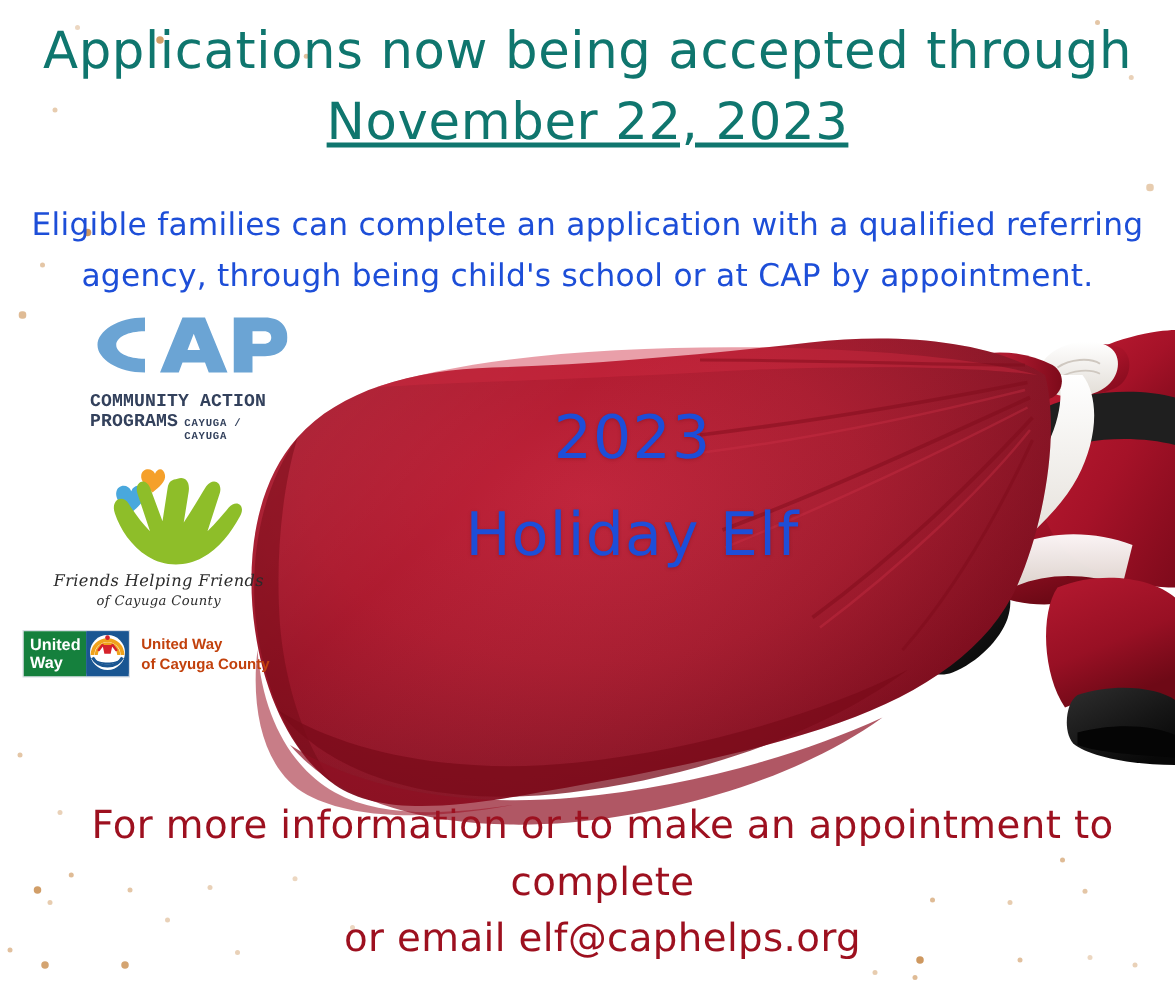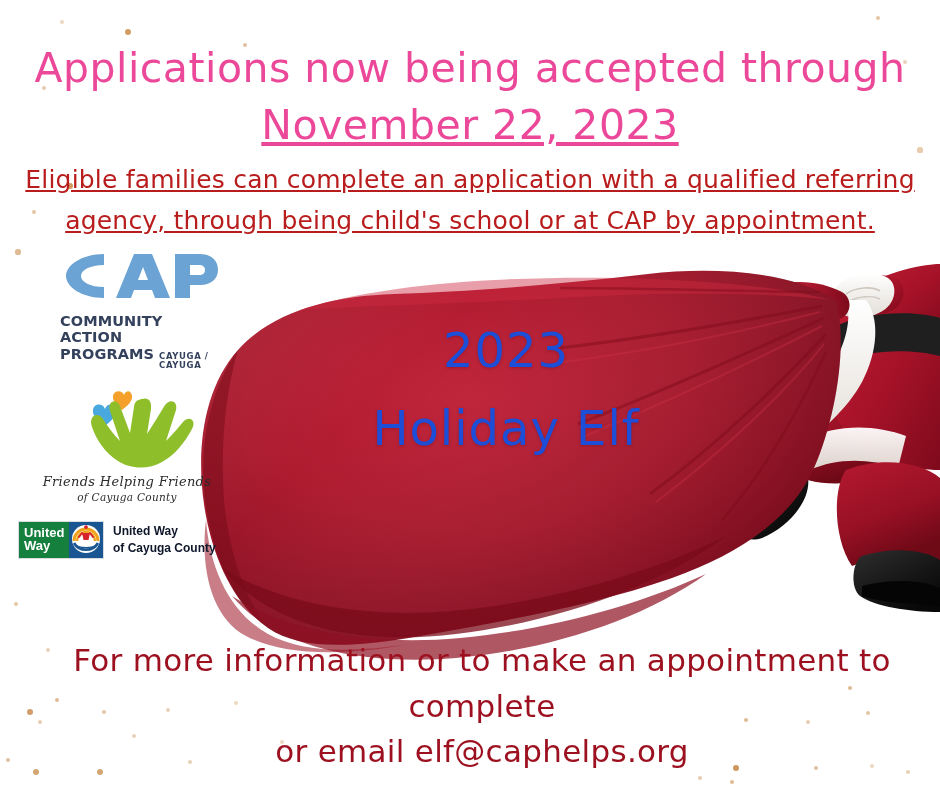--- a/index.html
+++ b/index.html
@@ -23,61 +23,60 @@
     position: absolute;
     border-radius: 50%;
     background: #c98d4e;
     pointer-events: none;
   }
 
   
   .headline {
     position: absolute;
     left: 0;
-    top: 40px;
+    top: 12px;
     width: 940px;
     text-align: center;
-    color: #ec4899;
+    color: #0f766e;
     font-family: "DejaVu Sans", sans-serif;
     font-size: 41px;
     line-height: 1.38;
     letter-spacing: 0.5px;
     font-weight: 400;
     z-index: 6;
   }
   .headline .l1 { display: block; }
   .headline .l2 { display: block; text-decoration: underline; }
 
   
   .subtext {
     position: absolute;
     left: 0;
     top: 160px;
     width: 940px;
     text-align: center;
-    color: #b91c1c;
+    color: #1d4ed8;
     font-size: 25px;
     line-height: 1.62;
     letter-spacing: 0.2px;
     z-index: 6;
-    text-decoration: underline;
   }
   .subtext span { display: block; }
 
   
   .logos {
     position: absolute;
     left: 14px;
     top: 250px;
     width: 210px;
     z-index: 8;
   }
 
   
-  .cap-logo { width: 200px; margin: 0 0 0 46px; }
+  .cap-logo { width: 200px; margin: 0 0 0 58px; font-family: Liberation Mono, monospace; }
   .cap-sub {
     margin-top: 7px;
     width: 158px;
     color: #33415c;
     font-weight: bold;
     font-size: 14.5px;
     letter-spacing: 0.1px;
     line-height: 1.13;
     text-align: left;
   }
@@ -140,21 +139,21 @@
     padding: 4px 4px 0 5px;
     flex: 1;
     font-family: "Liberation Sans", sans-serif;
   }
   .uw-mark-right {
     width: 34px;
     background: #1a5692;
     position: relative;
   }
   .uw-words {
-    color: #0f172a;
+    color: #c2410c;
     font-weight: bold;
     font-size: 12px;
     line-height: 1.35;
     font-family: "Liberation Sans", sans-serif;
   }
 
   
   .bag-layer {
     position: absolute;
     left: 0;

